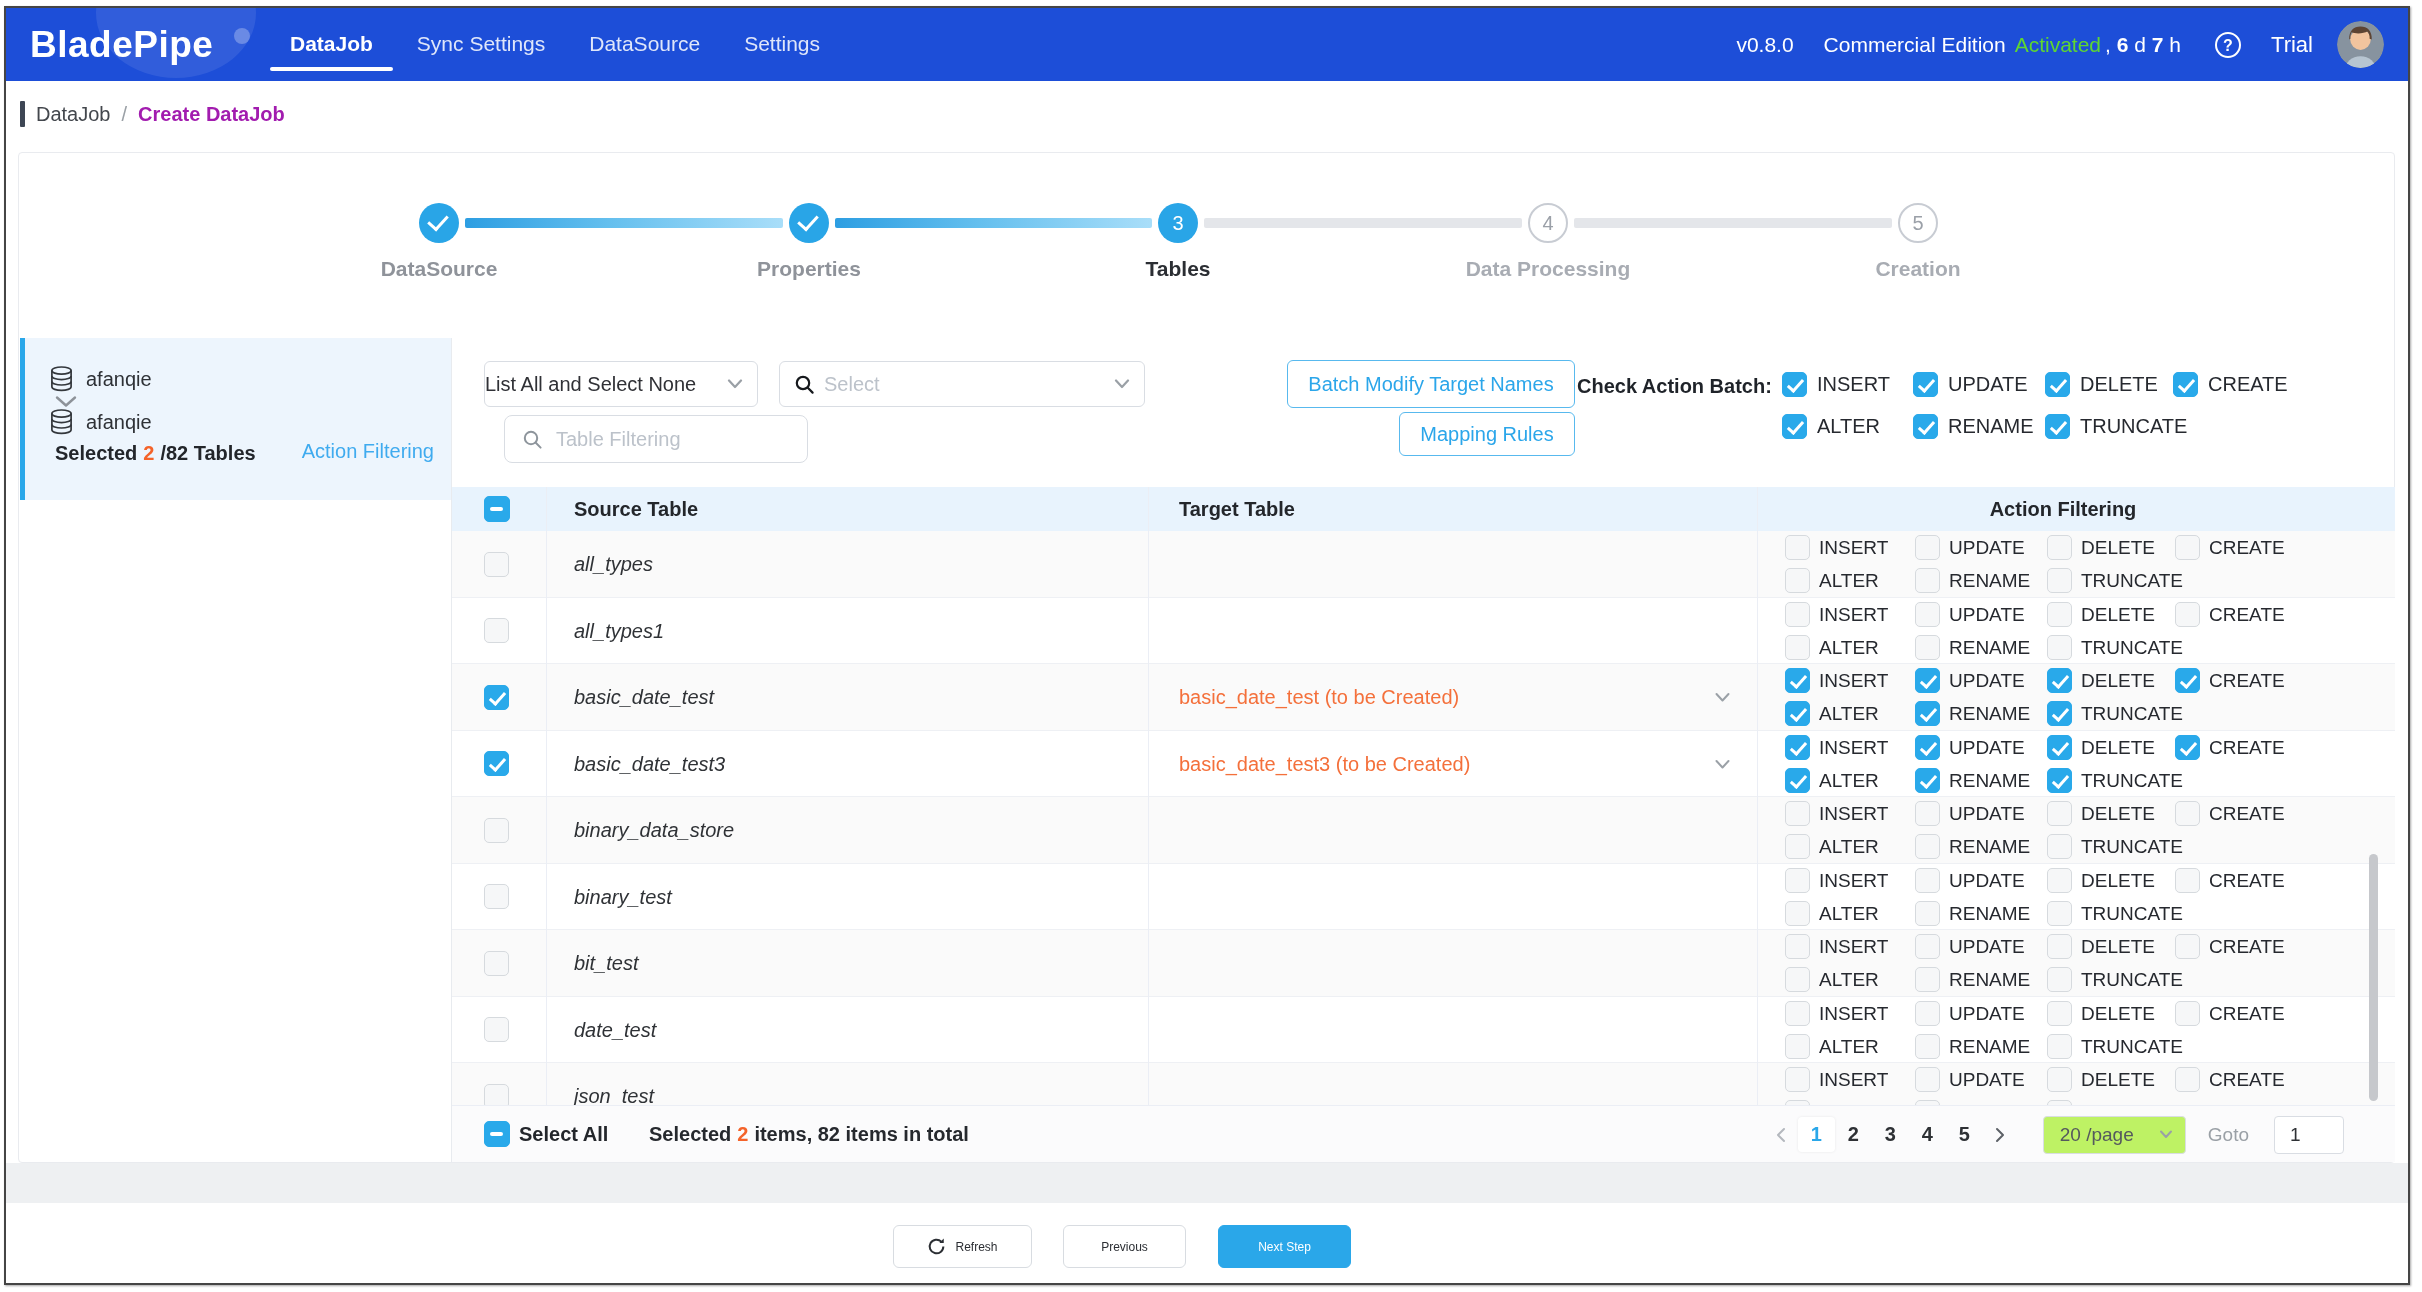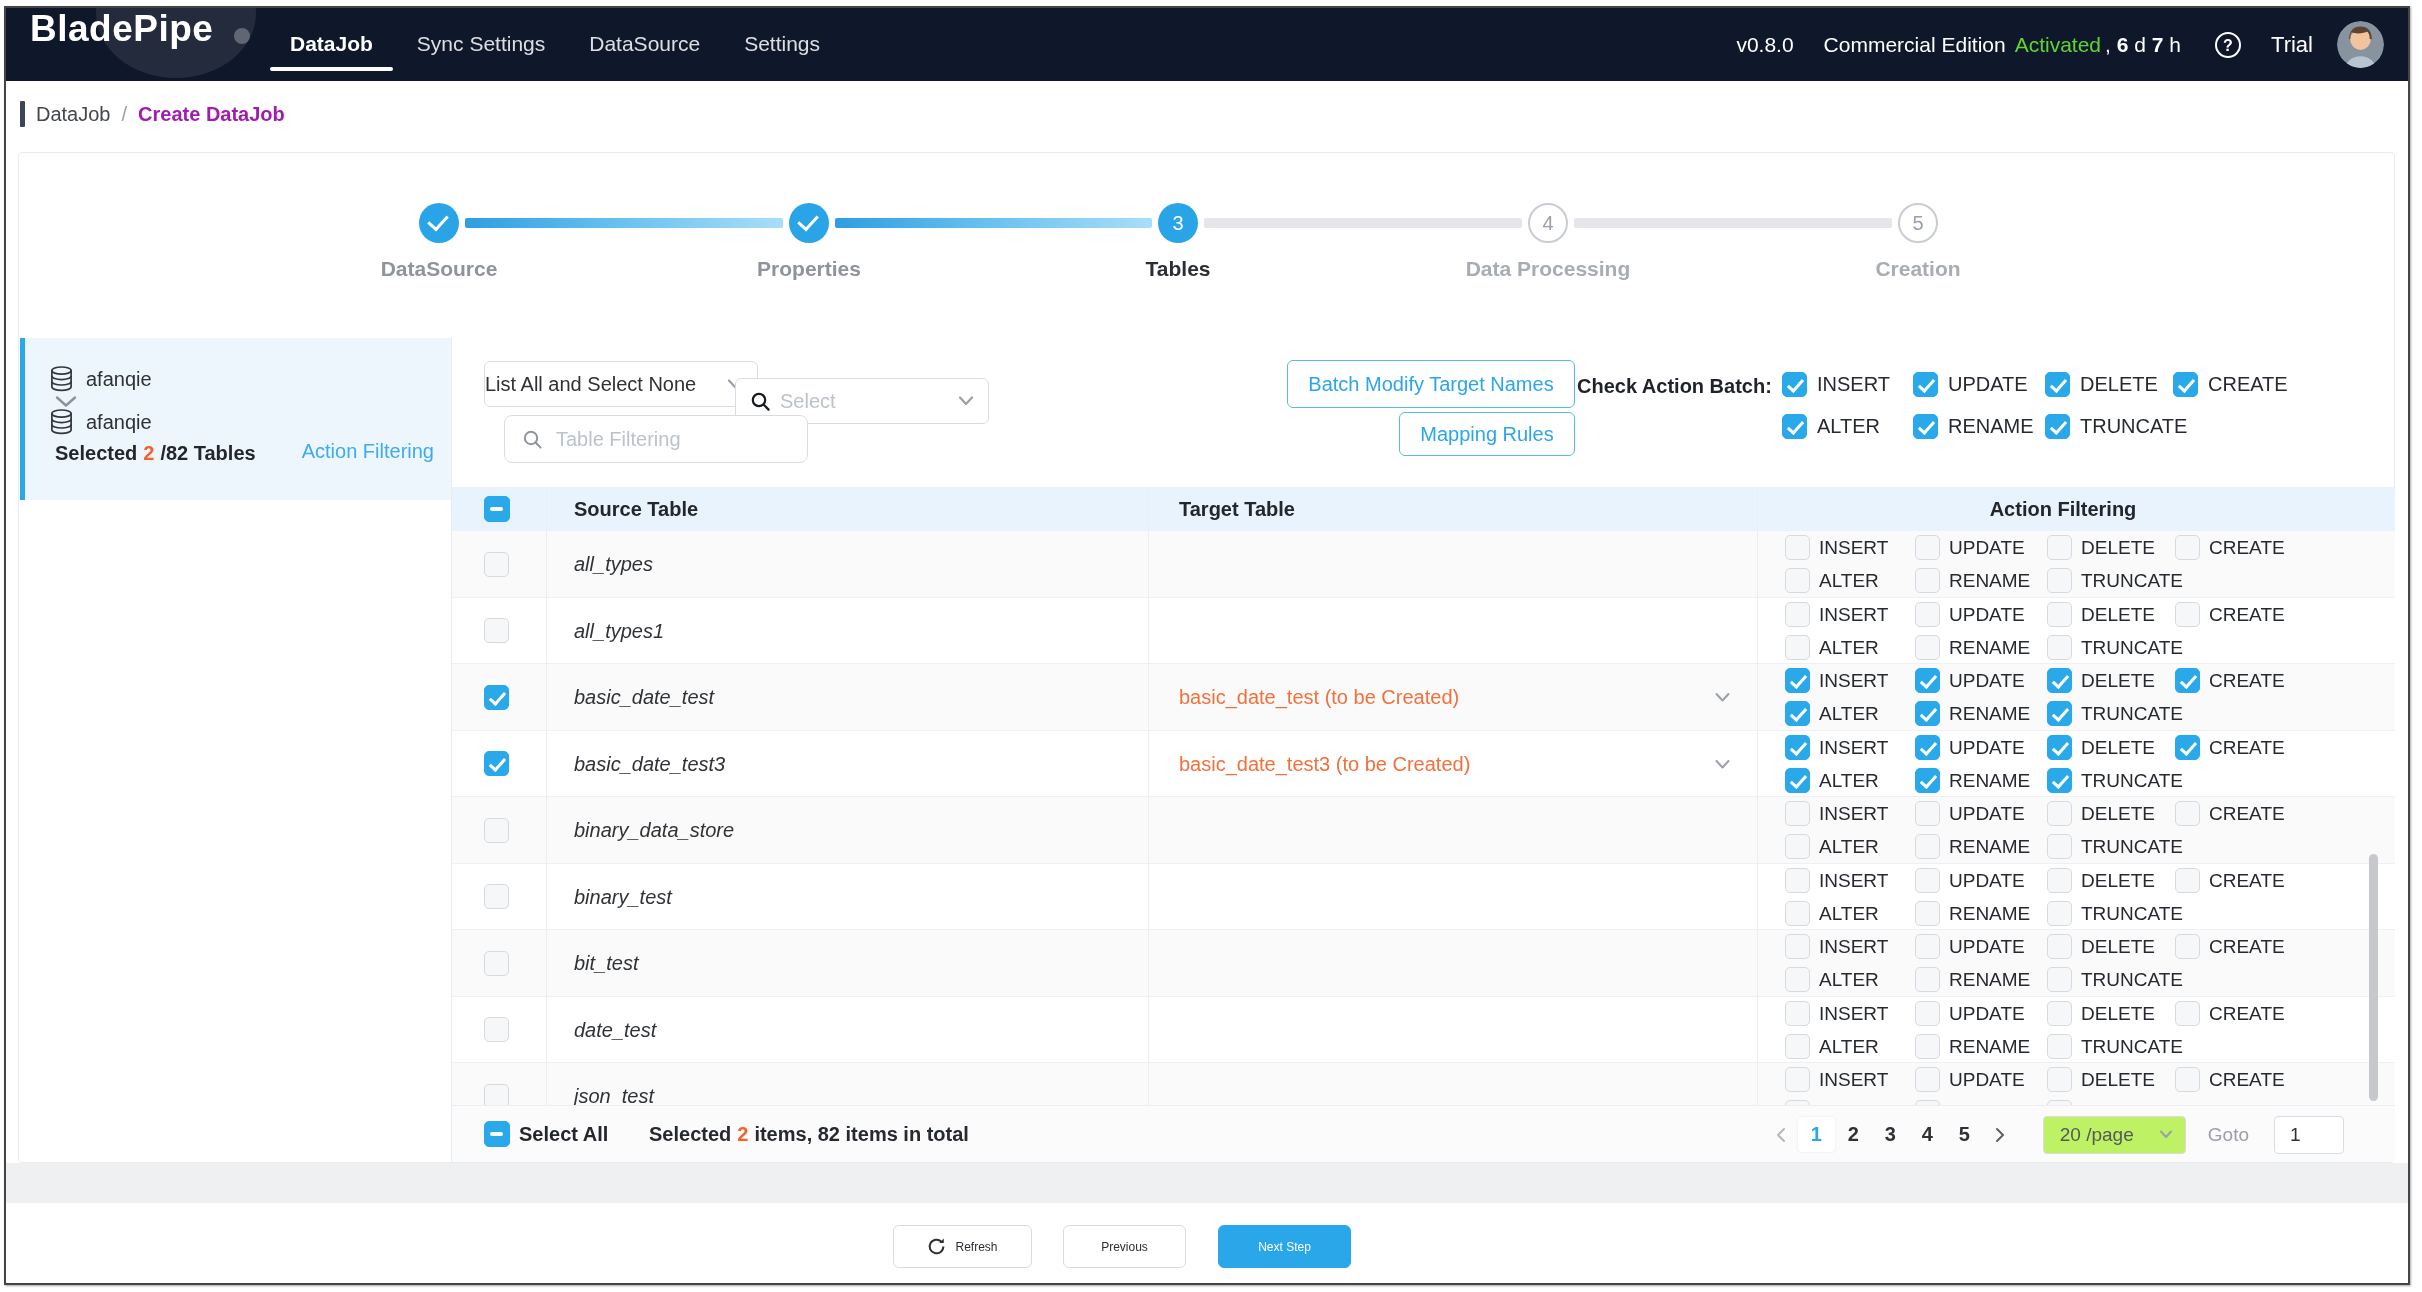--- a/index.html
+++ b/index.html
@@ -13,21 +13,21 @@
   
   #frame {
     position:absolute; left:4px; top:6px; width:2406px; height:1279px;
     border:2px solid #454545; box-shadow:1px 1px 2px rgba(0,0,0,.35);
     pointer-events:none; z-index:90;
   }
 
   
   #navbar {
     position:absolute; left:6px; top:8px; width:2404px; height:73px;
-    background:#0f172a; display:flex; align-items:flex-start; z-index:5;
+    background:#1d4ed8; display:flex; align-items:center; z-index:5;
     overflow:hidden;
   }
   #navbar .bubble { position:absolute; border-radius:50%; background:rgba(255,255,255,.09); }
   #logo {
     position:relative; margin-left:24px; font-size:37px; font-weight:800; color:#fff;
     letter-spacing:.5px; white-space:nowrap; z-index:2;
   }
   #nav-menu { position:absolute; left:262px; top:0; height:73px; display:flex; z-index:2; }
   .nav-item {
     position:relative; height:73px; line-height:71px; padding:0 22px;
@@ -97,21 +97,21 @@
   #v-divider { position:absolute; left:432px; top:185px; width:1px; height:826px; background:#e8ebef; }
 
   
   .selectbox {
     position:absolute; background:#fff; border:1px solid #d9dde3; border-radius:6px;
     display:flex; align-items:center; cursor:pointer;
   }
   .selectbox .val { font-size:20px; color:#303136; }
   .selectbox .chev { position:absolute; right:14px; top:50%; transform:translateY(-50%); display:flex; }
   #sel-listmode { left:465px; top:208px; width:274px; height:46px; }
-  #sel-search { left:716px; top:208px; width:254px; height:46px; padding-left:14px;margin-top:17px; }
+  #sel-search { left:760px; top:208px; width:366px; height:46px; padding-left:14px; }
   #sel-search .mag { display:flex; margin-right:9px; color:#16191d; }
   #sel-search input { border:none; outline:none; width:200px; font-size:20px; font-family:inherit; color:#303136; background:transparent; }
   #sel-search input::placeholder { color:#bcc2ca; }
   #filter-input {
     position:absolute; left:485px; top:262px; width:304px; height:48px;
     background:#fff; border:1px solid #d9dde3; border-radius:8px;
     display:flex; align-items:center; padding-left:17px;
   }
   #filter-input .mag { display:flex; margin-right:13px; color:#8e959c; }
   #filter-input input { border:none; outline:none; width:230px; font-size:20px; font-family:inherit; color:#303136; background:transparent; }

